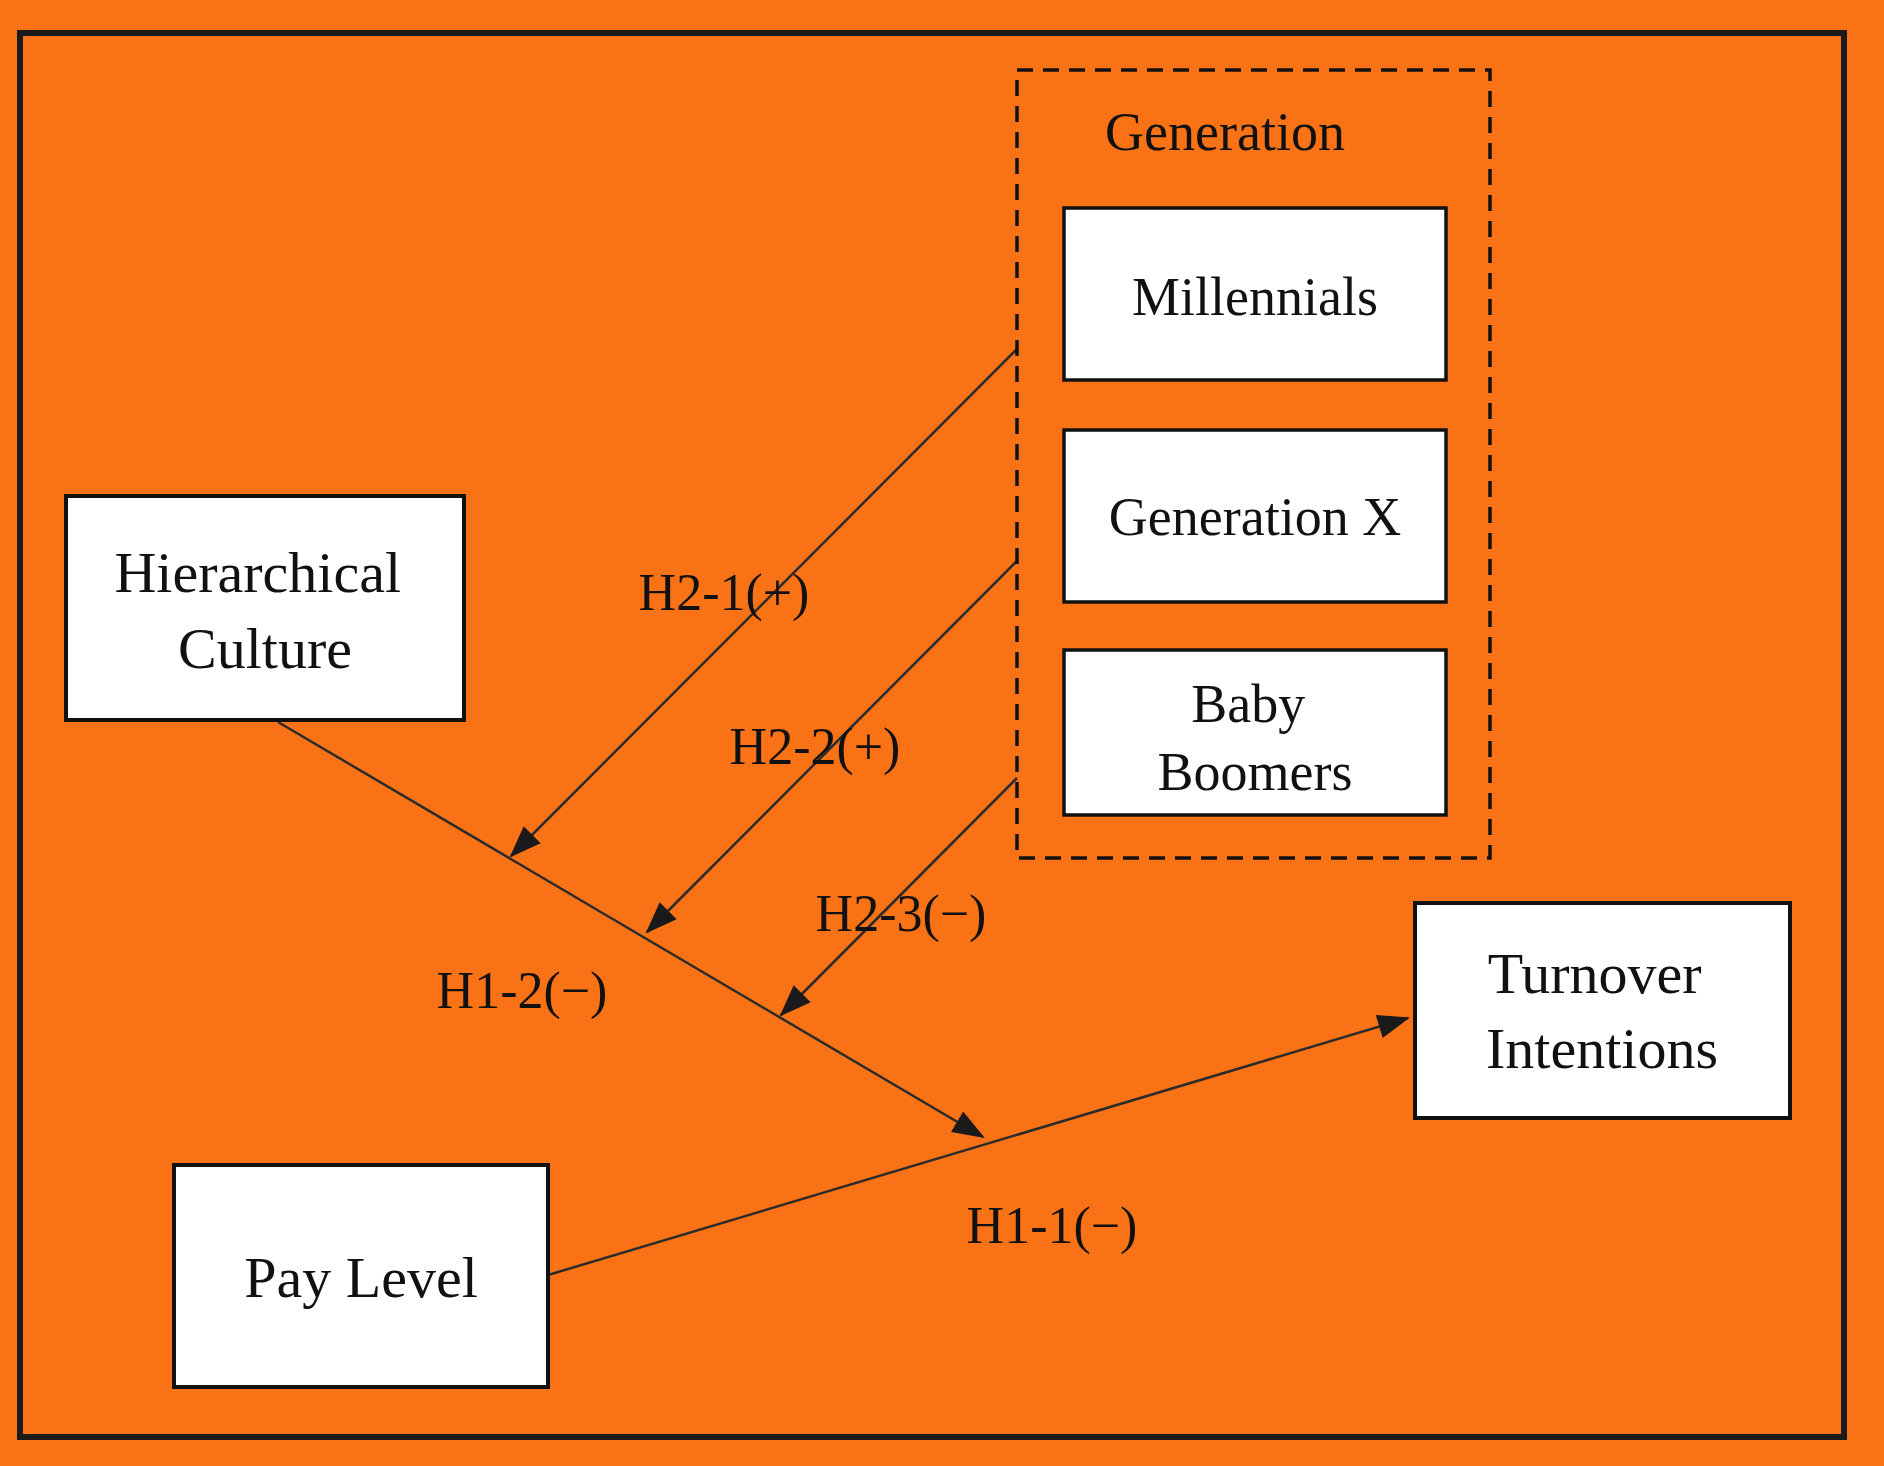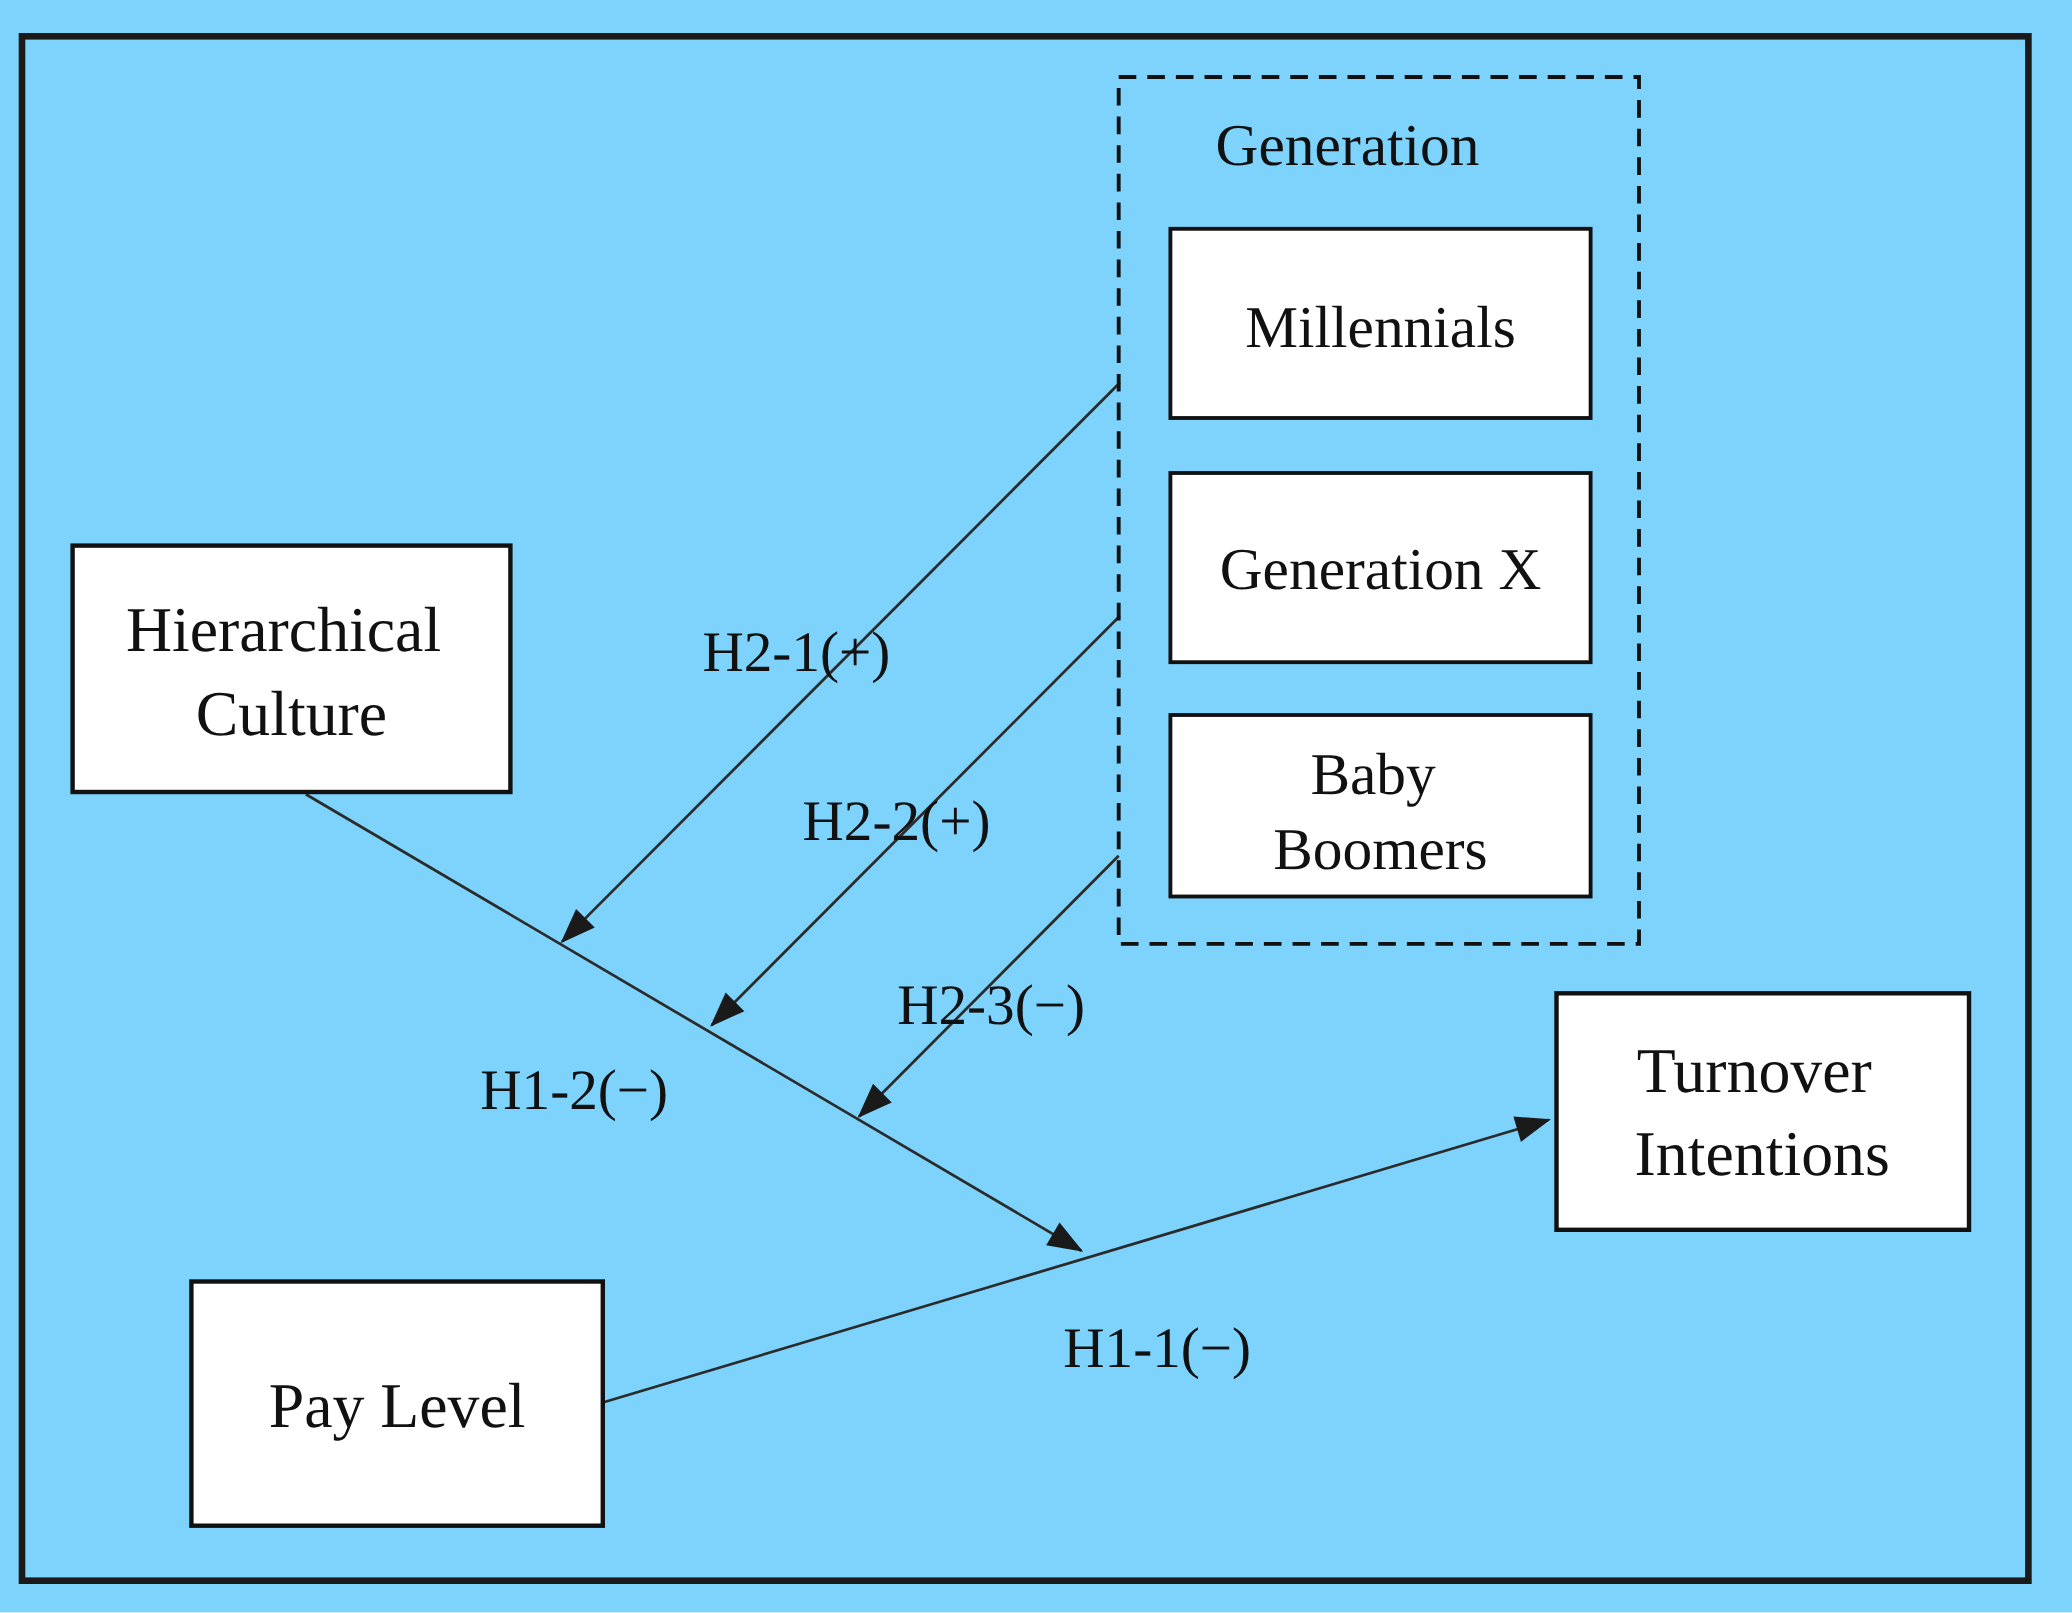--- a/index.html
+++ b/index.html
@@ -7,21 +7,21 @@
     padding: 0;
     background: #ffffff;
     width: 1884px;
     height: 1466px;
     overflow: hidden;
   }
   .stage {
     position: relative;
     width: 1884px;
     height: 1466px;
-    background: #7dd3fc;
+    background: #f97316;
     font-family: "Liberation Serif", "DejaVu Serif", serif;
   }
   svg { display: block; }
   .node-box {
     fill: #ffffff;
     stroke: #111111;
     stroke-width: 4;
   }
   .inner-box {
     fill: #ffffff;

